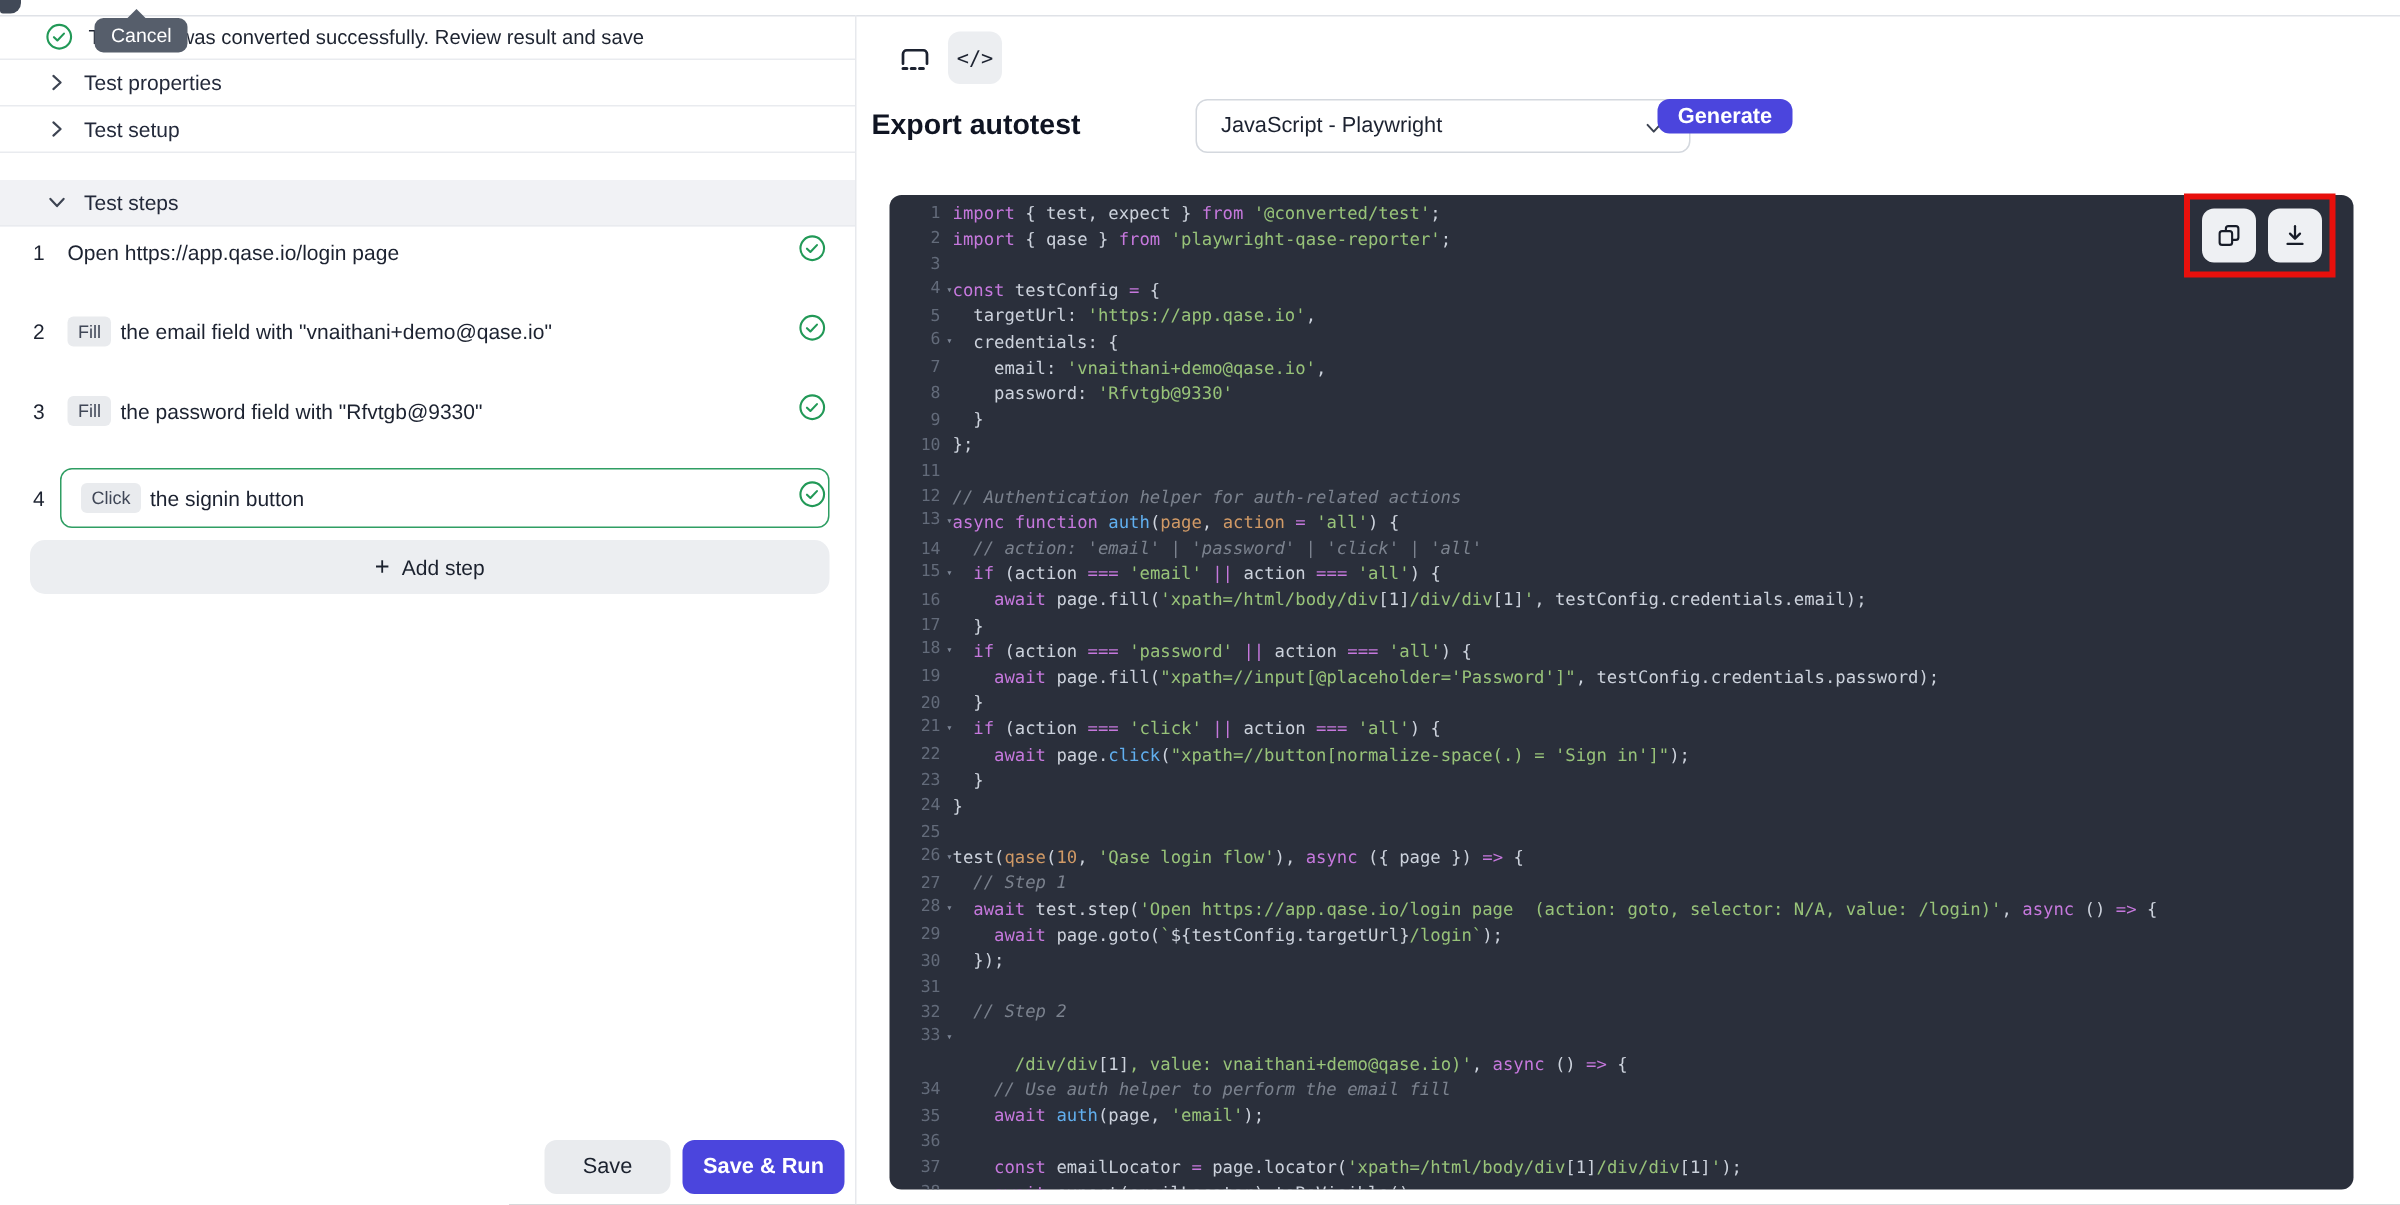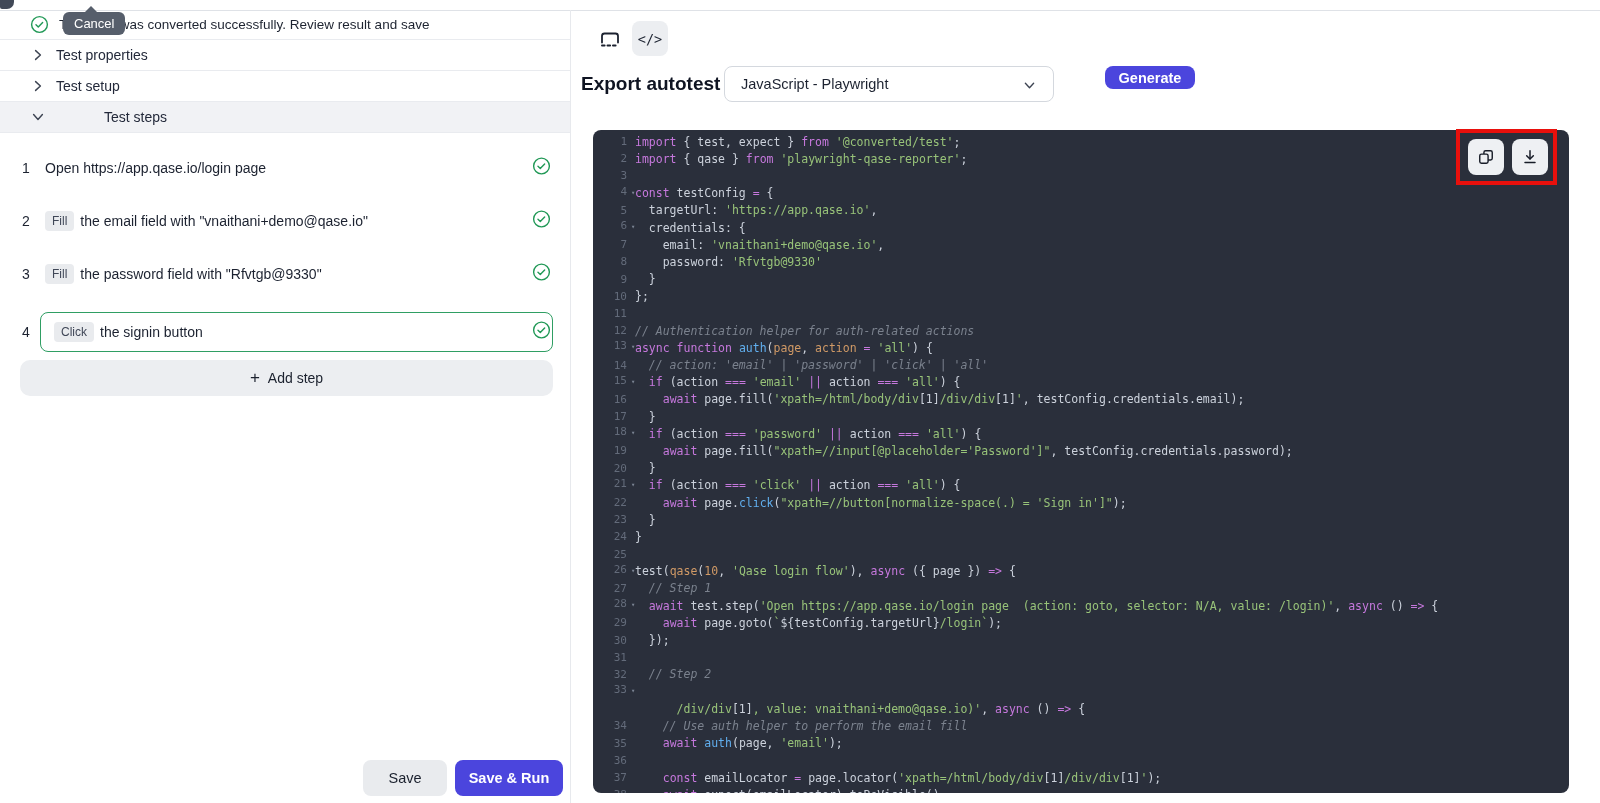--- a/index.html
+++ b/index.html
@@ -37,21 +37,21 @@
   .add-plus { font-size:17px; margin-right:8px; color:#1b212e; }
 
   .btn { display:flex; align-items:center; justify-content:center; border-radius:8px; font-size:14.5px; cursor:pointer; }
   .btn-save { left:363px; top:760px; width:84px; height:36px; background:#e9ebee; color:#1b212e; }
   .btn-saverun { left:455px; top:760px; width:108px; height:36px; background:var(--accent); color:#fff; font-weight:bold; }
 
   
   .icon-monitor { left:597px; top:26px; width:26px; height:26px; display:flex; align-items:center; justify-content:center; cursor:pointer; }
   .icon-code-btn { left:632px; top:21px; width:36px; height:35px; background:#eceef1; border-radius:8px; display:flex; align-items:center; justify-content:center; font-family:"DejaVu Sans Mono", monospace; font-size:13.5px; color:#1c2230; cursor:pointer; }
   .panel-title { left:581px; top:73px; font-size:19px; font-weight:bold; color:#0f1422; }
-  .lang-select { left:724px; top:66px; width:330px; height:36px; border:1px solid #d4d8de; border-radius:8px; background:#fff; display:flex; align-items:center; cursor:pointer; }
+  .lang-select { left:797px; top:66px; width:330px; height:36px; border:1px solid #d4d8de; border-radius:8px; background:#fff; display:flex; align-items:center; cursor:pointer; }
   .lang-value { margin-left:16px; font-size:14.5px; color:#1c2230; }
   .lang-chevron { position:absolute; right:16px; top:11px; }
   .btn-generate { left:1105px; top:66px; width:90px; height:23px; background:var(--accent); color:#fff; font-weight:bold; }
 
   
   .editor { left:593px; top:130px; width:976px; height:663px; background:var(--editor-bg); border-radius:8px; overflow:hidden; font-family:"DejaVu Sans Mono", monospace; font-size:11.5px; }
   .code-lines { padding-top:3px; }
   .code-row { display:flex; height:17.2px; align-items:center; white-space:pre; }
   .gutter { width:42px; padding-left:12px; flex:none; display:flex; }
   .gnum { width:22px; text-align:right; color:#636b7a; font-size:11px; flex:none; }
@@ -91,21 +91,21 @@
         <polyline points="7,4.5 13,10 7,15.5" fill="none" stroke="#3d4452" stroke-width="1.8" stroke-linecap="round" stroke-linejoin="round"></polyline>
       </svg>
     <span class="acc-label">Test setup</span>
   </div>
   <div class="abs acc-row" style="top:40px;">
     <svg width="16" height="16" viewBox="0 0 20 20">
         <polyline points="7,4.5 13,10 7,15.5" fill="none" stroke="#3d4452" stroke-width="1.8" stroke-linecap="round" stroke-linejoin="round"></polyline>
       </svg>
     <span class="acc-label">Test properties</span>
   </div>
-  <div class="abs acc-row acc-expanded" style="top:102px;gap:48px;">
+  <div class="abs acc-row acc-expanded" style="top:120px;">
     <svg width="16" height="16" viewBox="0 0 20 20">
         <polyline points="4.5,7 10,13 15.5,7" fill="none" stroke="#3d4452" stroke-width="1.8" stroke-linecap="round" stroke-linejoin="round"></polyline>
       </svg>
     <span class="acc-label">Test steps</span>
   </div>
 
   <div class="abs step-row" style="top:150px; height:36px;">
     <span class="step-num">1</span>
     <span class="step-text">Open https://app.qase.io/login page</span>
     <span class="step-check"><svg width="19" height="19" viewBox="0 0 20 20">

